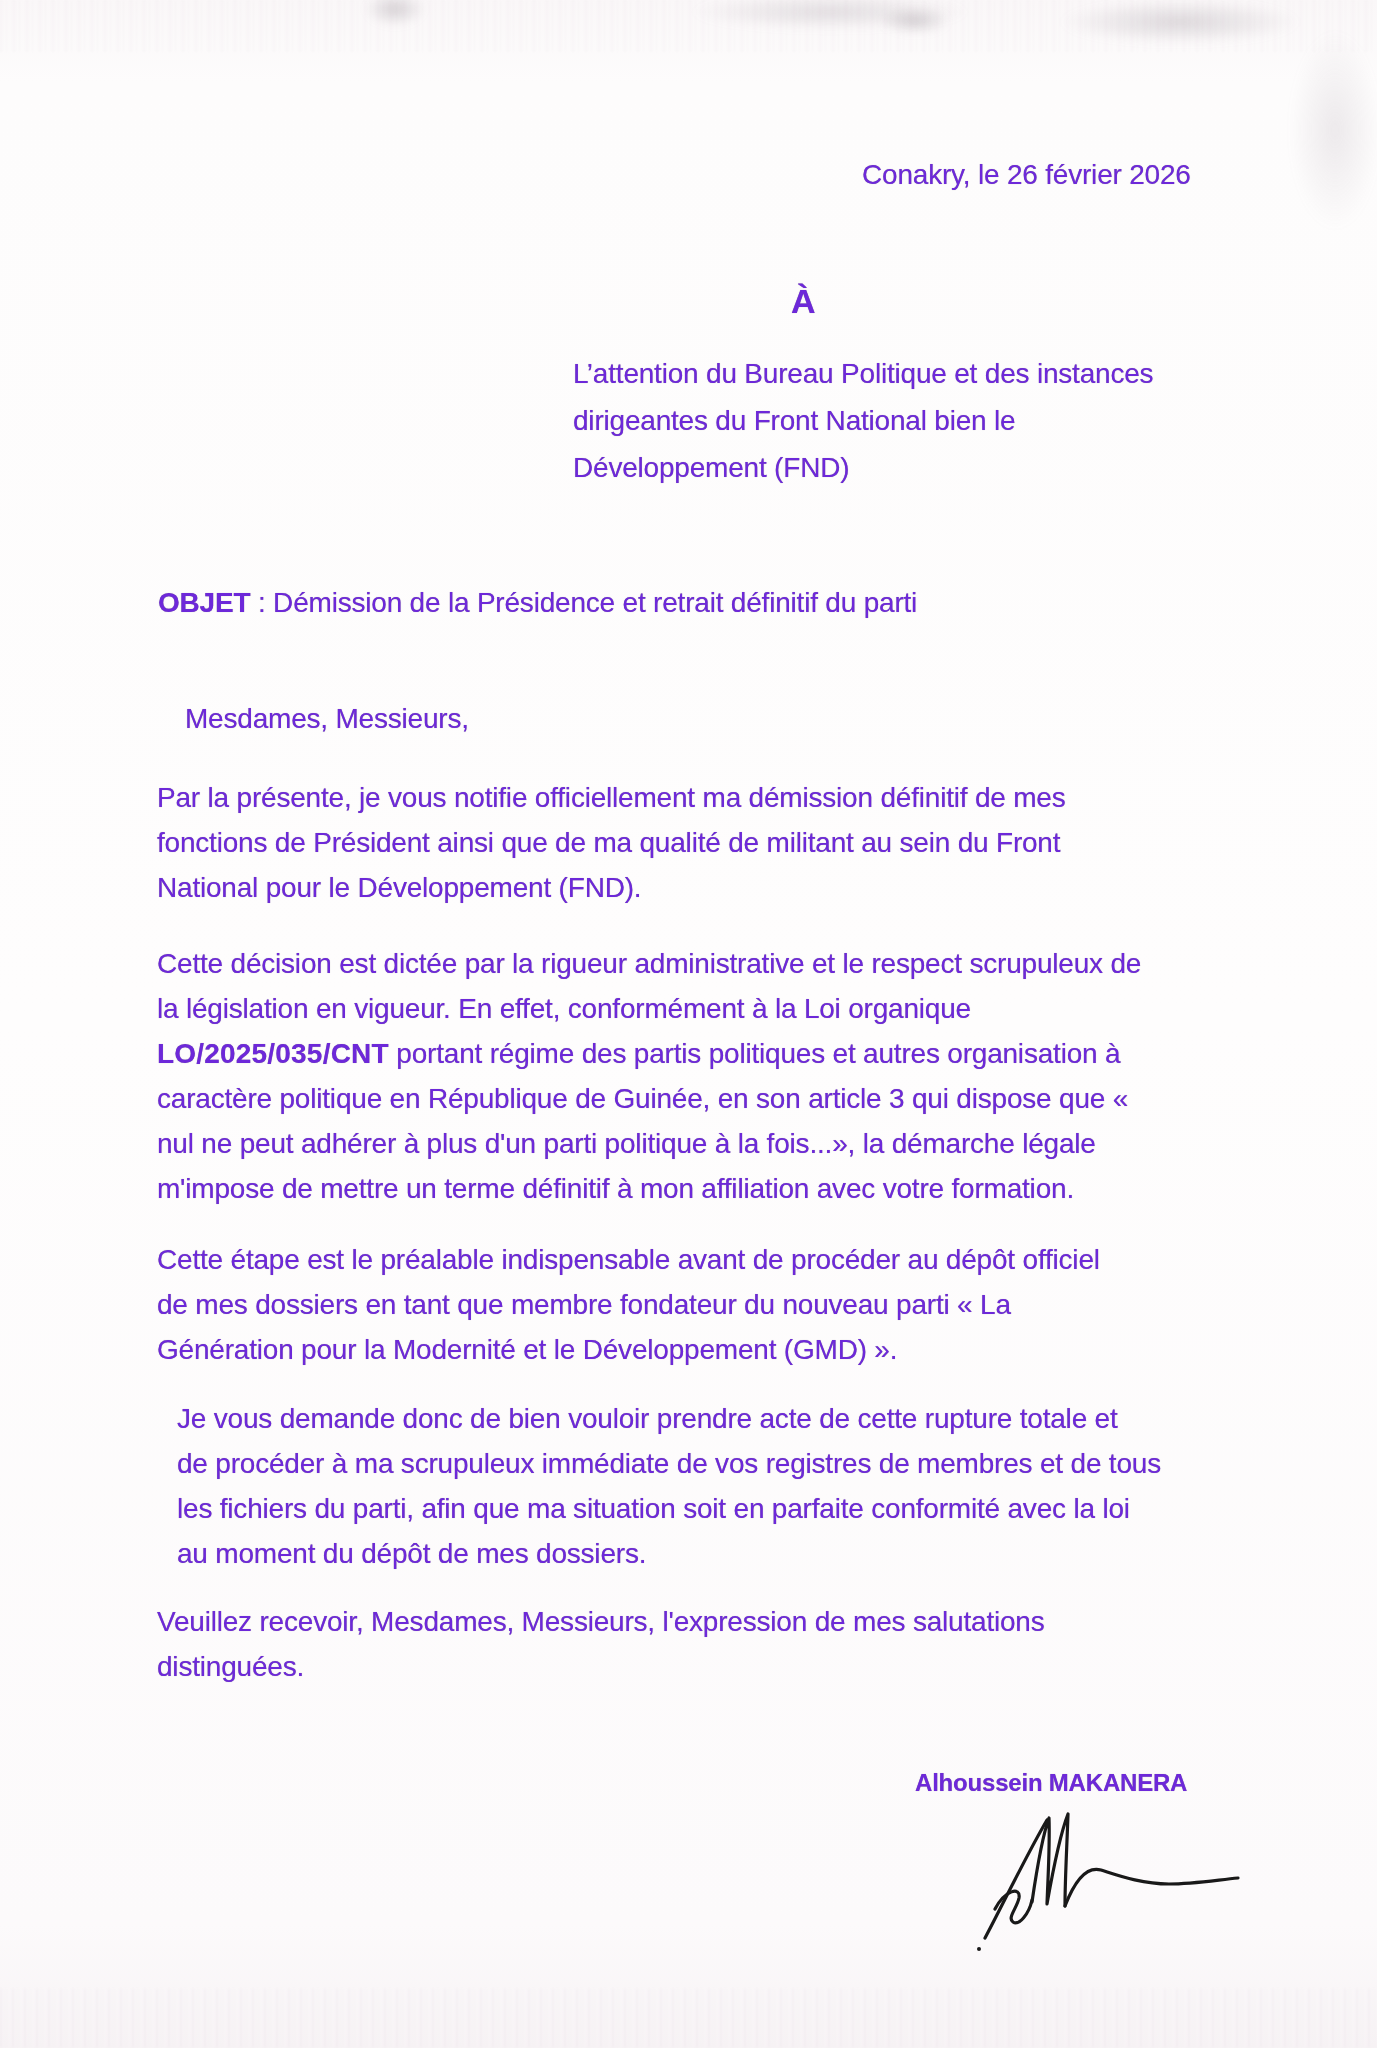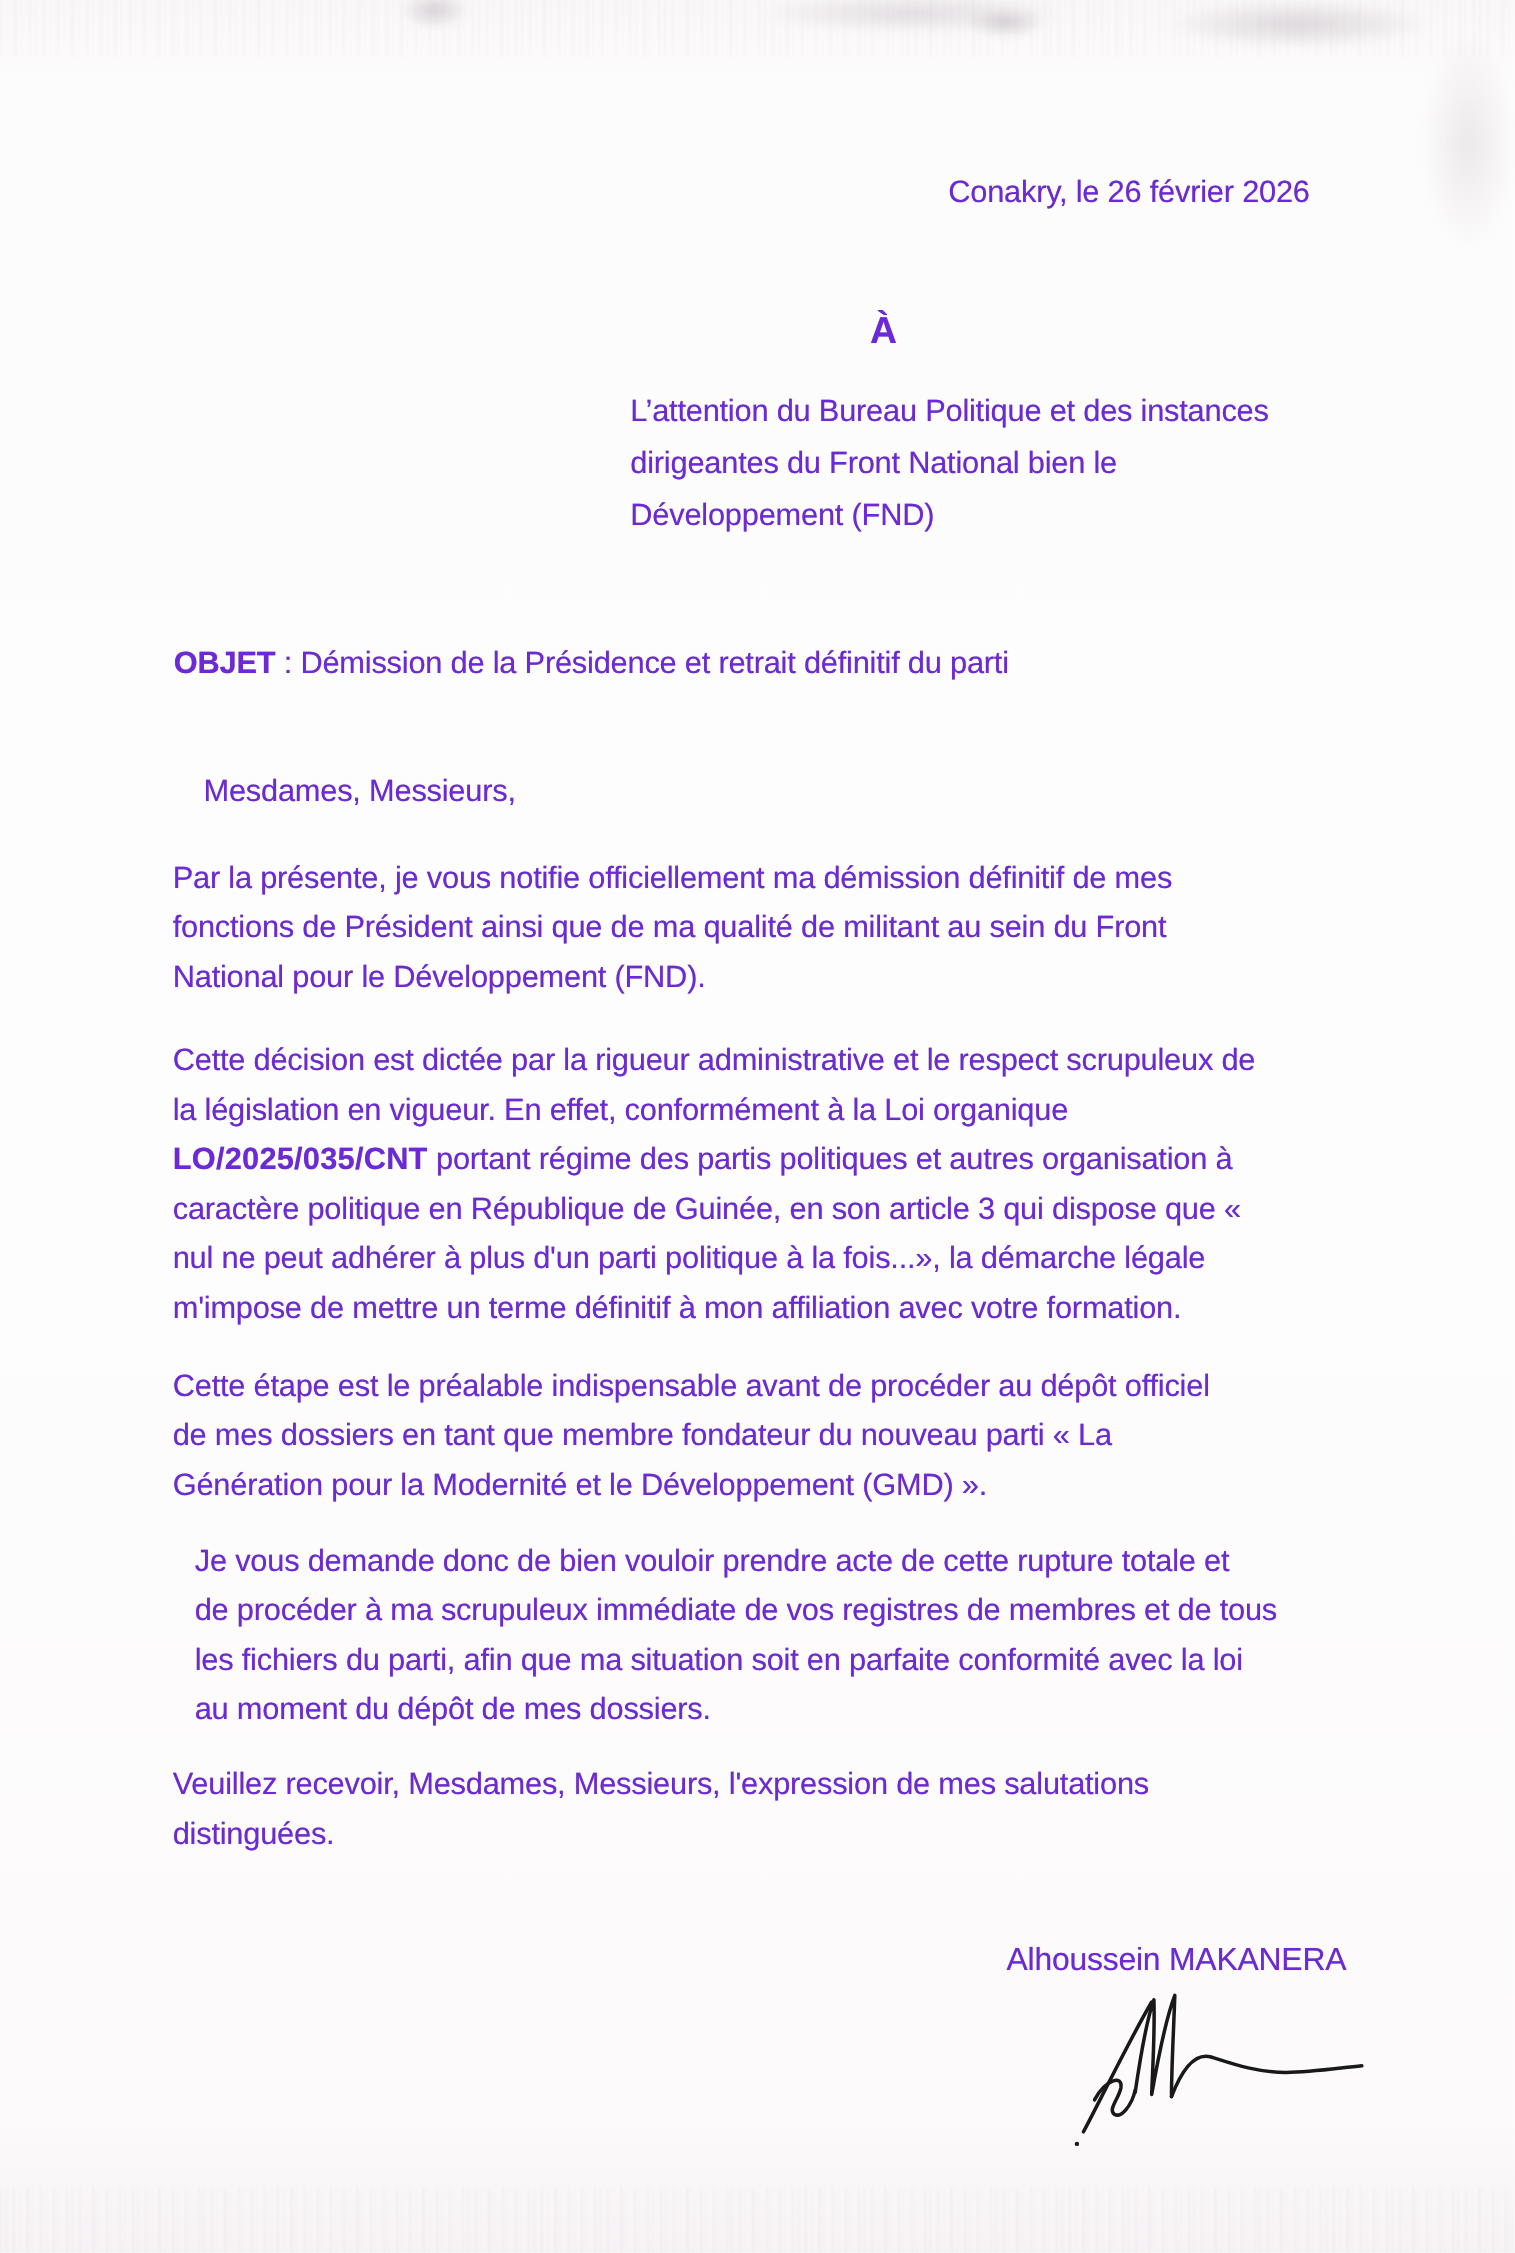--- a/index.html
+++ b/index.html
@@ -22,21 +22,21 @@
   .recipient{left:573px;top:350px;line-height:47px;}
   .subject{left:158px;top:580px;text-align:right;}
   .subject .label{font-weight:700;}
   .salutation{left:157px;top:696px;margin-left:28px;}
   .p1{left:157px;top:775px;}
   .p2{left:157px;top:941px;}
   .p3{left:157px;top:1237px;}
   .p4{left:157px;top:1396px;margin-left:20px;}
   .closing{left:157px;top:1599px;}
   .ref{font-weight:700;letter-spacing:0.2px;margin-top:20px;}
-  .signer-name{left:915px;top:1760px;font-size:29px;}
+  .signer-name{left:915px;top:1760px;font-size:24px;font-weight:bold;}
   .signature{position:absolute;left:945px;top:1806px;width:300px;height:150px;}
   .signature svg{width:100%;height:100%;}
 
   
   .noise-strip-top{
     position:absolute;left:0;top:0;width:1377px;height:52px;opacity:0.5;
     background:repeating-linear-gradient(90deg,rgba(168,150,165,0.10) 0 2px,rgba(0,0,0,0) 2px 6px,rgba(150,135,150,0.07) 6px 7px,rgba(0,0,0,0) 7px 13px);
     filter:blur(1px);
   }
   .noise-strip-bottom{

